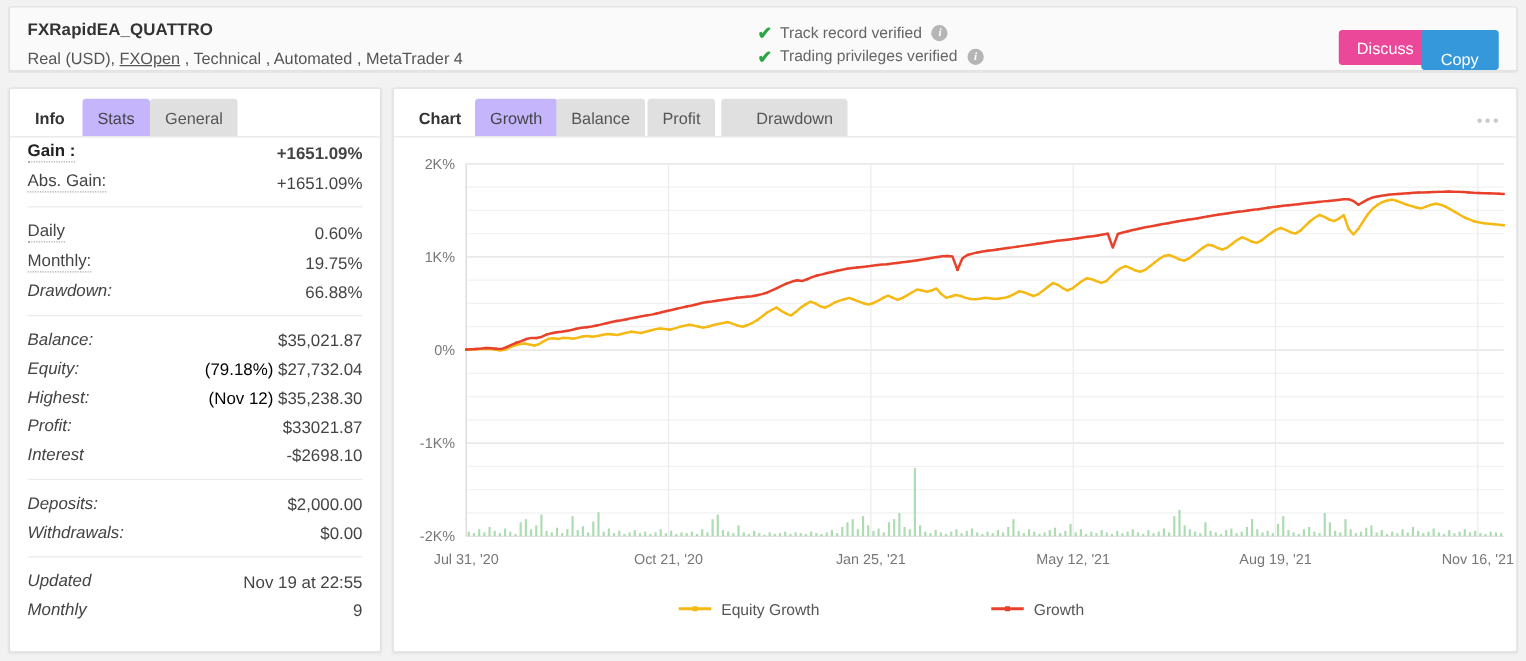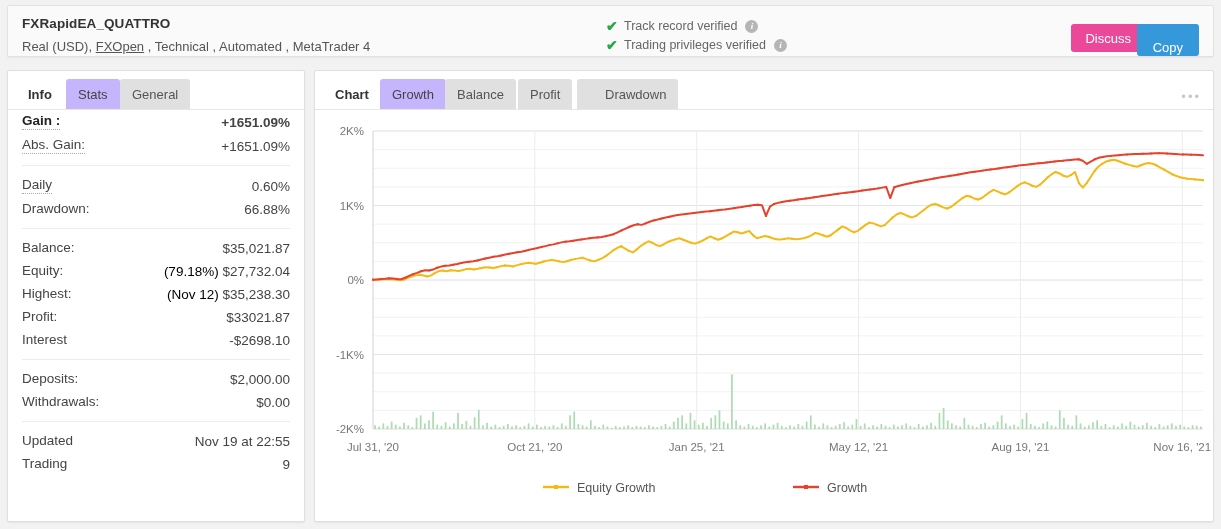--- a/index.html
+++ b/index.html
@@ -87,21 +87,21 @@
 
   
   .stats { position: absolute; left: 0; top: 38px; right: 0; padding: 0 14px; }
   .srow {
     display: flex; justify-content: space-between; align-items: flex-end;
     font-size: 13.5px; color: #444; padding: 3.5px 0;
   }
   .srow .lbl {
     border-bottom: 1px dotted #aaa; padding-bottom: 1px;
   }
-  .srow .lbl.nounder { border-bottom: none; }
+  .srow .lbl.nounder { border-bottom: none; font-style: italic; }
   .srow .val { color: #444; text-align: right; }
   .srow.big .lbl { font-weight: bold; color: #222; }
   .srow.big .val { font-weight: bold; }
   .green { color: #2ecc55; }
   .green-b { color: #1fb94a; }
   .muted { color: #000000; }
   .divider { height: 1px; background: #ececec; margin: 8px 0 7px; }
 
   
   .chartwrap { position: absolute; left: 0; top: 46px; width: 898px; height: 410px; }
@@ -153,20 +153,24 @@
         <span class="val green">+1651.09%</span>
       </div>
 
       <div class="divider"></div>
 
       <div class="srow">
         <span class="lbl">Daily</span>
         <span class="val">0.60%</span>
       </div>
       <div class="srow">
+        <span class="lbl">Monthly:</span>
+        <span class="val">19.75%</span>
+      </div>
+      <div class="srow">
         <span class="lbl nounder">Drawdown:</span>
         <span class="val">66.88%</span>
       </div>
 
       <div class="divider"></div>
 
       <div class="srow">
         <span class="lbl nounder">Balance:</span>
         <span class="val">$35,021.87</span>
       </div>
@@ -198,21 +202,21 @@
         <span class="val">$0.00</span>
       </div>
 
       <div class="divider"></div>
 
       <div class="srow">
         <span class="lbl nounder">Updated</span>
         <span class="val">Nov 19 at 22:55</span>
       </div>
       <div class="srow">
-        <span class="lbl nounder">Trading</span>
+        <span class="lbl nounder">Monthly</span>
         <span class="val">9</span>
       </div>
     </div>
   </div>
 
   <div class="panel right-panel">
     <div class="tabbar">
       <div class="tab plain" style="left:8px;">Chart</div>
       <div class="tab active" style="left:65px;">Growth</div>
       <div class="tab inactive" style="left:130px;">Balance</div>

